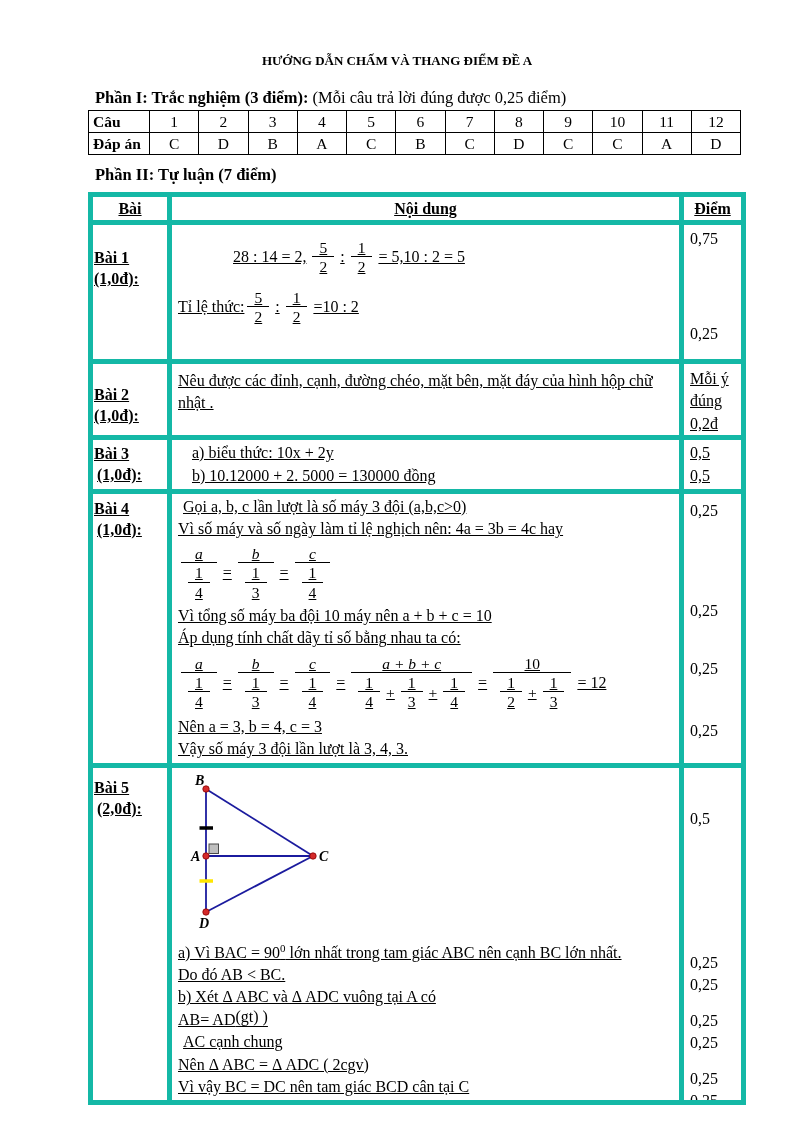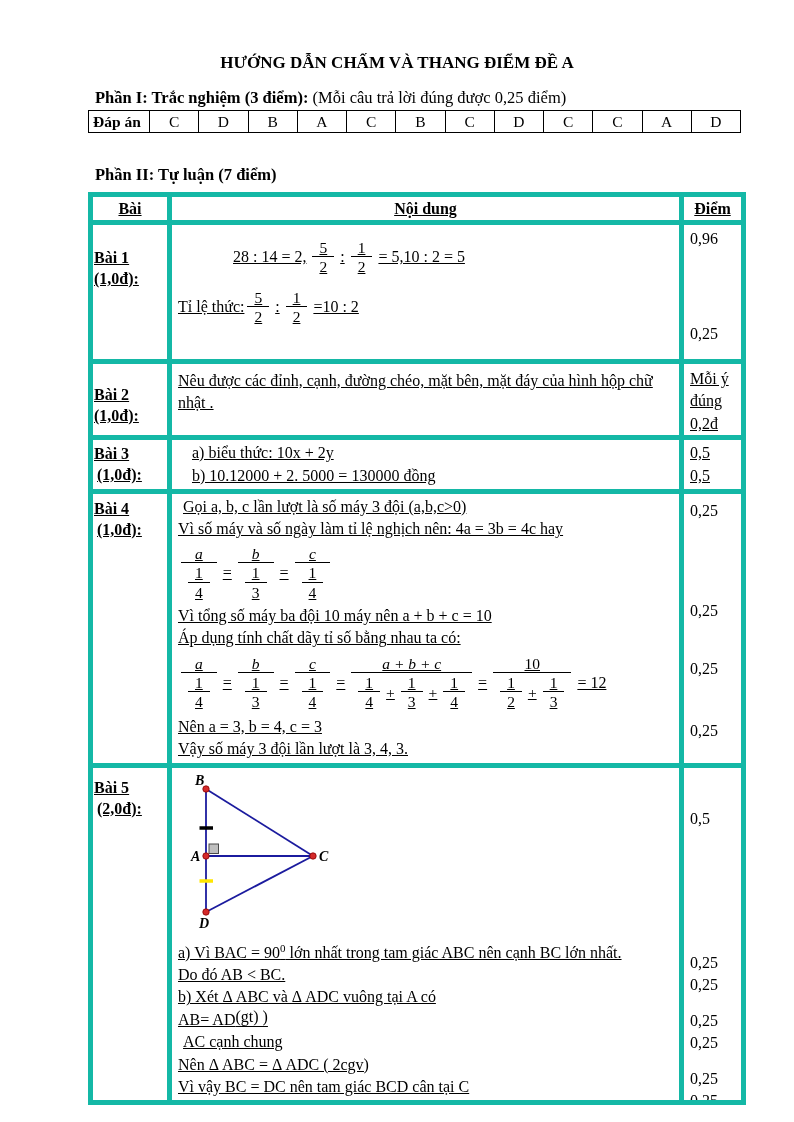--- a/index.html
+++ b/index.html
@@ -1,19 +1,19 @@
 <!DOCTYPE html>
 <html style="--fig-line: #1b1b9e; --fig-dot: #d42a2a; --fig-dot-edge: #8a0000; --fig-ra-fill: #bfbfbf; --fig-ra-edge: #4a4a4a; --fig-tick-ab: #000000; --fig-tick-ad: #ffe600;"><head>
 <meta charset="utf-8">
 <style>
   html,body{margin:0;padding:0;background:#fff;}
   .page{position:relative;width:794px;height:1122px;background:#fff;overflow:hidden;
         font-family:"Liberation Serif",serif;color:#000;font-size:16px;}
   .title{position:absolute;top:53px;left:0;width:794px;text-align:center;
-         font-weight:bold;font-size:17px;}
+         font-weight:bold;font-size:13px;}
   .p-heading{position:absolute;left:95px;font-size:16.5px;white-space:nowrap;}
   #p1h{top:88px}
   #p2h{top:165px;font-weight:bold;}
   .p-heading .bold{font-weight:bold;}
   table{border-collapse:collapse;table-layout:fixed;}
   #t1{position:absolute;left:88px;top:110px;width:653px;}
   #t1 td{border:1px solid #000;height:21px;text-align:center;font-size:15.5px;padding:0;overflow:hidden;}
   #t1 td.hd{text-align:left;padding-left:4px;font-weight:bold;}
   #t2{position:absolute;left:88px;top:192px;width:653px;}
   #t2 td{border:5px solid #14b8a6;vertical-align:top;font-size:16px;overflow:hidden;text-decoration:underline;}
@@ -57,20 +57,35 @@
         <col>
         <col>
         <col>
         <col>
         <col>
         <col>
         <col>
         <col>
       </colgroup>
     <tbody>
+        <tr>
+      <td class="hd">Câu</td>
+      <td>1</td>
+      <td>2</td>
+      <td>3</td>
+      <td>4</td>
+      <td>5</td>
+      <td>6</td>
+      <td>7</td>
+      <td>8</td>
+      <td>9</td>
+      <td>10</td>
+      <td>11</td>
+      <td>12</td>
+    </tr>
     <tr>
       <td class="hd">Đáp án</td>
       <td>C</td>
       <td>D</td>
       <td>B</td>
       <td>A</td>
       <td>C</td>
       <td>B</td>
       <td>C</td>
       <td>D</td>
@@ -143,21 +158,21 @@
                   </span>
                   <span class="den">
                     <span class="mtxt">2</span>
                   </span>
                 </span>
                 <span class="mtxt">=10 : 2</span>
               </span>
         </div>
       </td>
       <td class="diem-cell">
-        <span class="score" style="top:3px">0,96</span>
+        <span class="score" style="top:3px">0,75</span>
         <span class="score" style="top:98px">0,25</span>
       </td>
     </tr>
 
     <tr style="height:66px">
       <td class="bai-cell">
         <div style="padding-top:19px">Bài 2</div>
         <div>(1,0đ):</div>
       </td>
       <td class="nd-cell">

